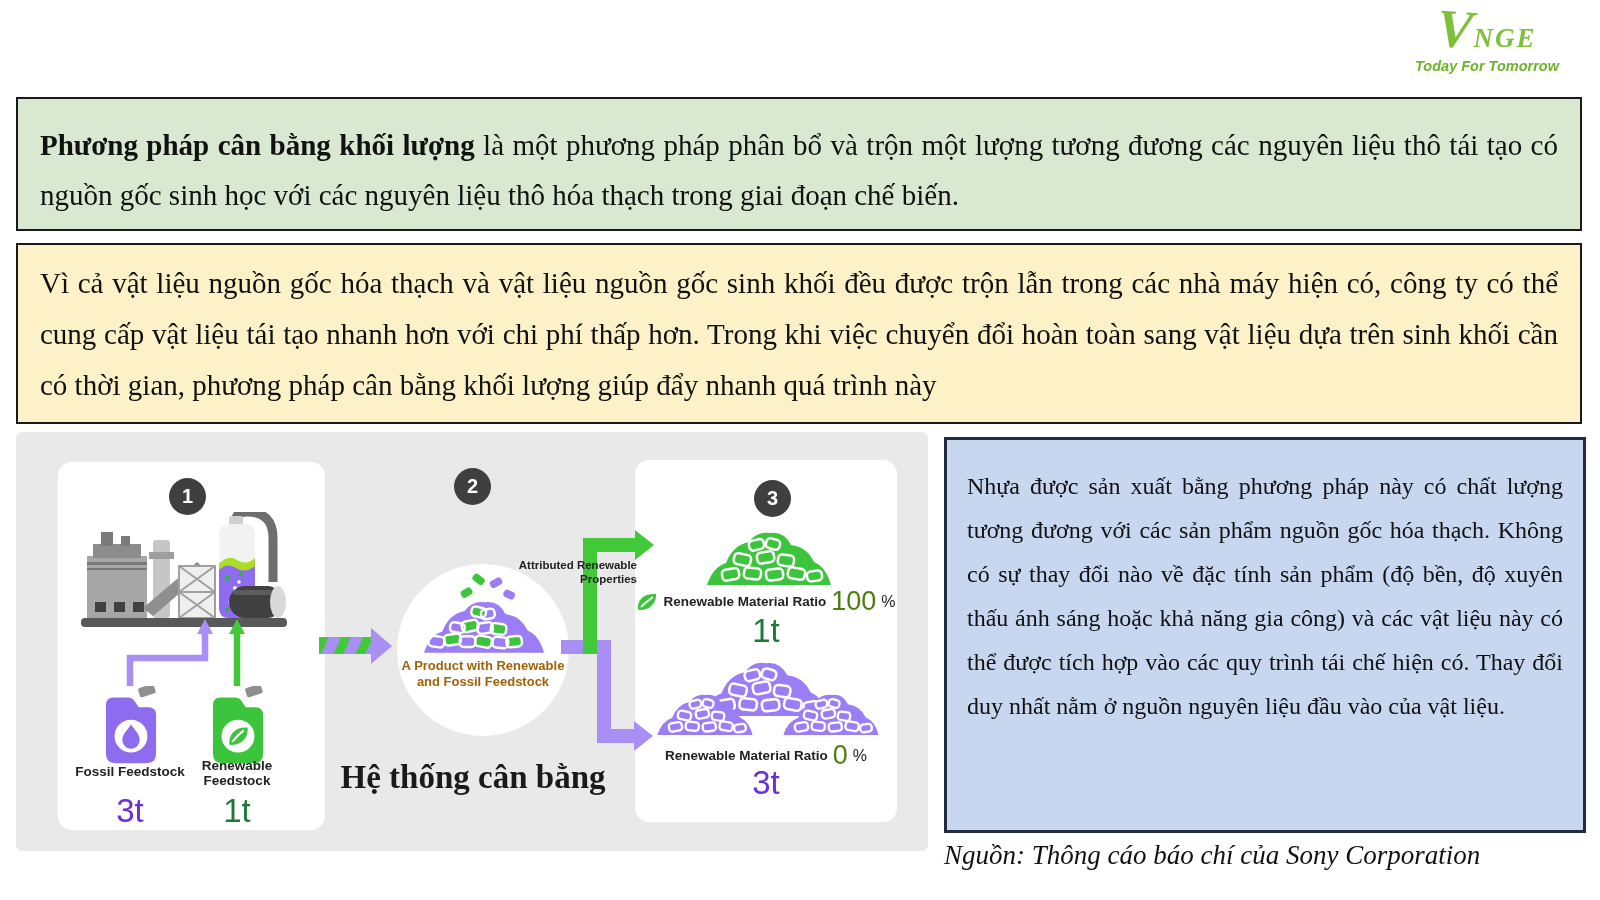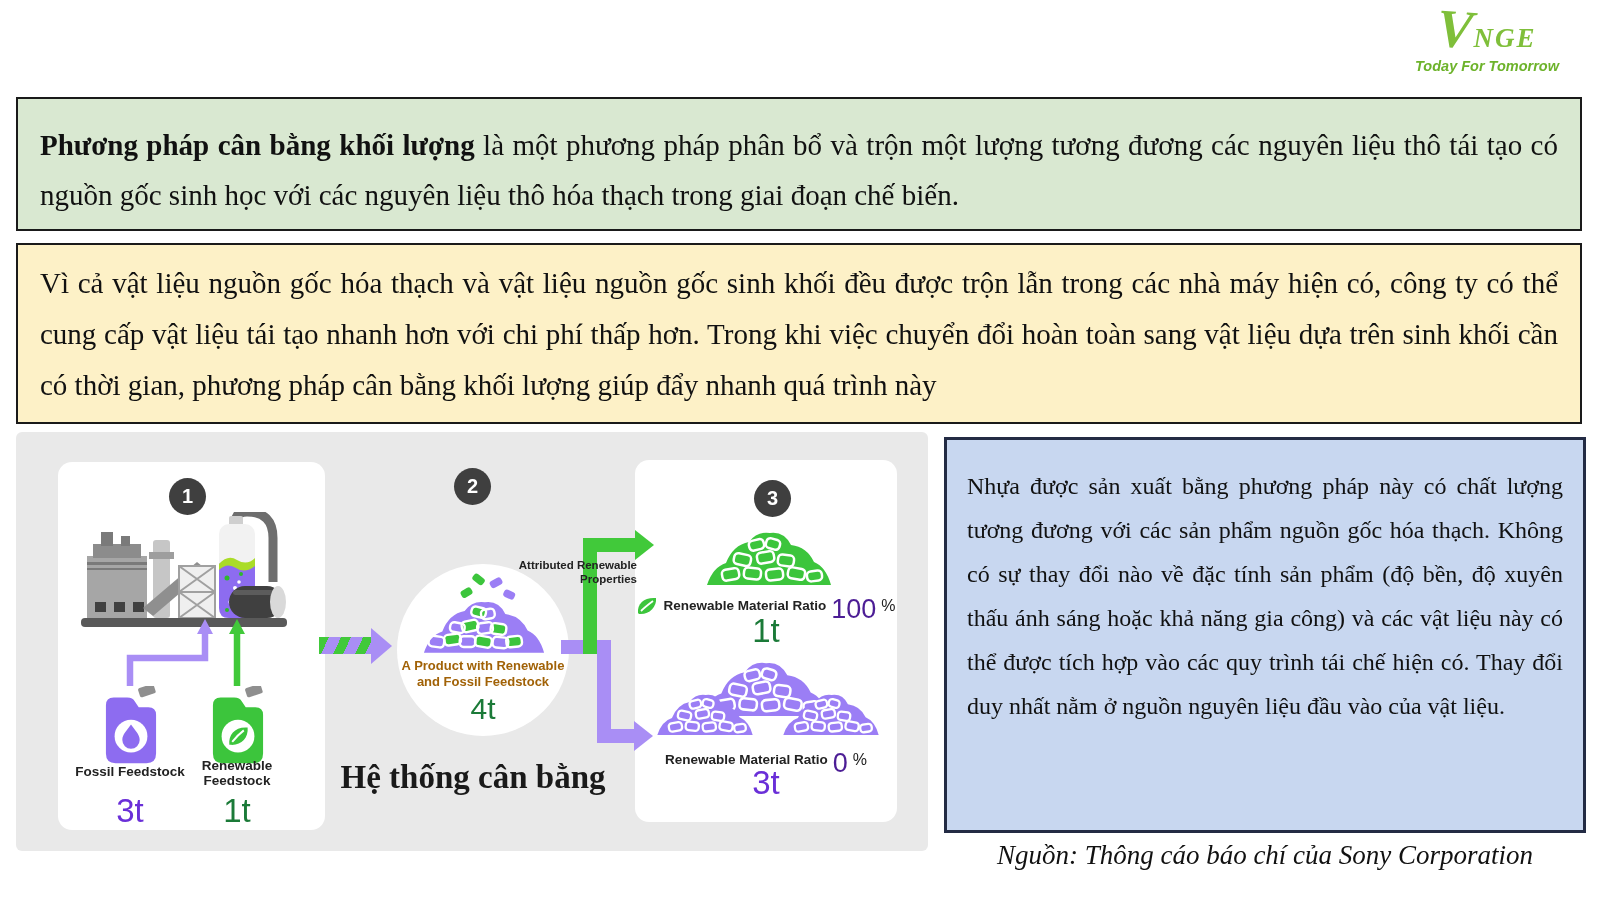--- a/index.html
+++ b/index.html
@@ -22,21 +22,21 @@
   .logo .tagline { font-family:"Liberation Sans", sans-serif; font-size:14.5px; font-weight:700; font-style:italic; color:#6db32b; margin-top:2px; }
   
   .big-box { position:absolute; left:16px; width:1566px; border:2px solid #1a1a1a; text-align:justify; }
   .def-box { top:97px; height:134px; background:#d9e8d1; padding:21px 22px; font-size:29px; line-height:50px; }
   .ctx-box { top:243px; height:181px; background:#fdf1c7; padding:13px 22px; font-size:29px; line-height:51px; }
   .note-box {
     position:absolute; left:944px; top:437px; width:642px; height:396px;
     background:#c8d7f0; border:3px solid #232b44; padding:24px 20px;
     font-size:24px; line-height:44px; text-align:justify;
   }
-  .source { position:absolute; left:944px; top:840px; width:642px; text-align:center; font-style:italic; font-size:27px; }
+  .source { position:absolute; left:944px; top:840px; width:642px; font-style:italic; font-size:27px; }
   
   .diagram { position:absolute; left:16px; top:432px; width:912px; height:419px; background:#e9e9e9; border-radius:6px; font-family:"Liberation Sans", sans-serif; }
   .panel { position:absolute; background:#fff; border-radius:14px; }
   .panel1 { left:42px; top:30px; width:267px; height:368px; }
   .panel3 { left:619px; top:28px; width:262px; height:362px; }
   .step-circle {
     position:absolute; width:37px; height:37px; border-radius:50%; background:#3f3f3f;
     color:#fff; font:700 20px "Liberation Sans", sans-serif; display:flex; align-items:center; justify-content:center; z-index:5;
   }
   .abs { position:absolute; }
@@ -60,21 +60,21 @@
   .green-head { left:619px; top:98px; width:0; height:0;
     border-top:15px solid transparent; border-bottom:15px solid transparent; border-left:19px solid #41c93a; }
   .purple-vert { left:581px; top:208px; width:14px; height:103px; background:#a98ef5; }
   .purple-horz { left:581px; top:297px; width:38px; height:14px; background:#a98ef5; }
   .purple-head { left:618px; top:289px; width:0; height:0;
     border-top:15px solid transparent; border-bottom:15px solid transparent; border-left:19px solid #a98ef5; }
   .attributed { position:absolute; left:440px; top:127px; width:181px; text-align:right; font:700 11.5px/13.5px "Liberation Sans", sans-serif; color:#222; z-index:5; }
   
   .ratio-row { position:absolute; width:100%; display:flex; align-items:center; justify-content:center; gap:5px; }
   .ratio-label { font:700 13.5px "Liberation Sans", sans-serif; color:#222; }
-  .ratio-val { font:400 27px "Liberation Sans", sans-serif; color:#4c1d95;margin-top:8px; }
+  .ratio-val { font:400 27px "Liberation Sans", sans-serif; color:#4d7c0f; }
   .ratio-unit { font:400 16px "Liberation Sans", sans-serif; color:#222; }
   .amount { position:absolute; width:100%; text-align:center; font:500 33px "Liberation Sans", sans-serif; }
   .hidden-defs { position:absolute; width:0; height:0; overflow:hidden; }
 </style>
 </head>
 <body>
 
 <svg class="hidden-defs" aria-hidden="true">
   <defs>
     <path id="moundPath" d="M3 57 Q9 39 22 35 Q29 17 45 14 Q53 3 66 5 Q80 3 87 17 Q103 19 110 34 Q122 39 127 57 Z"></path>
@@ -217,21 +217,20 @@
           <rect x="52" y="2" width="15" height="10" rx="4" fill="#3cc53c" transform="rotate(38 59 7)"></rect>
           <rect x="70" y="6" width="15" height="10" rx="4" fill="#9b7ef5" transform="rotate(-28 77 11)"></rect>
           <rect x="84" y="18" width="14" height="10" rx="4" fill="#9b7ef5" transform="rotate(24 91 23)"></rect>
           <rect x="40" y="16" width="14" height="10" rx="4" fill="#3cc53c" transform="rotate(-30 47 21)"></rect>
         </g>
       </svg>
       <div class="product-label">
         <div>A Product with Renewable</div>
         <div>and Fossil Feedstock</div>
       </div>
-      <div class="product-ton">4t</div>
     </div>
 
     <div class="sys-caption">
       <div>Hệ thống cân bằng</div>
     </div>
 
     <div class="panel panel3">
       <div class="step-circle" style="left:119px; top:20px;">3</div>
 
       <svg class="abs" style="left:69px; top:68px;" width="130" height="58" viewBox="0 0 130 58">

